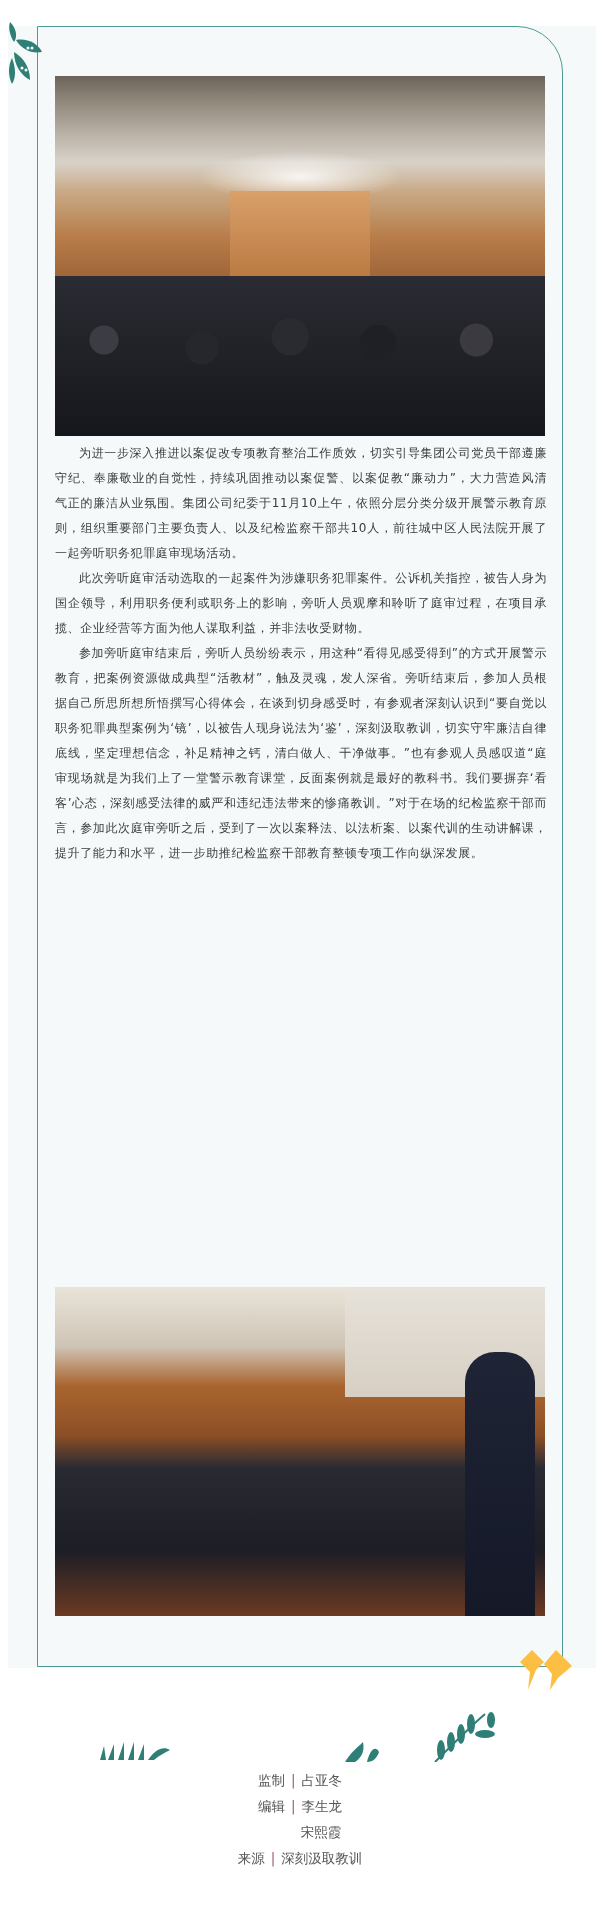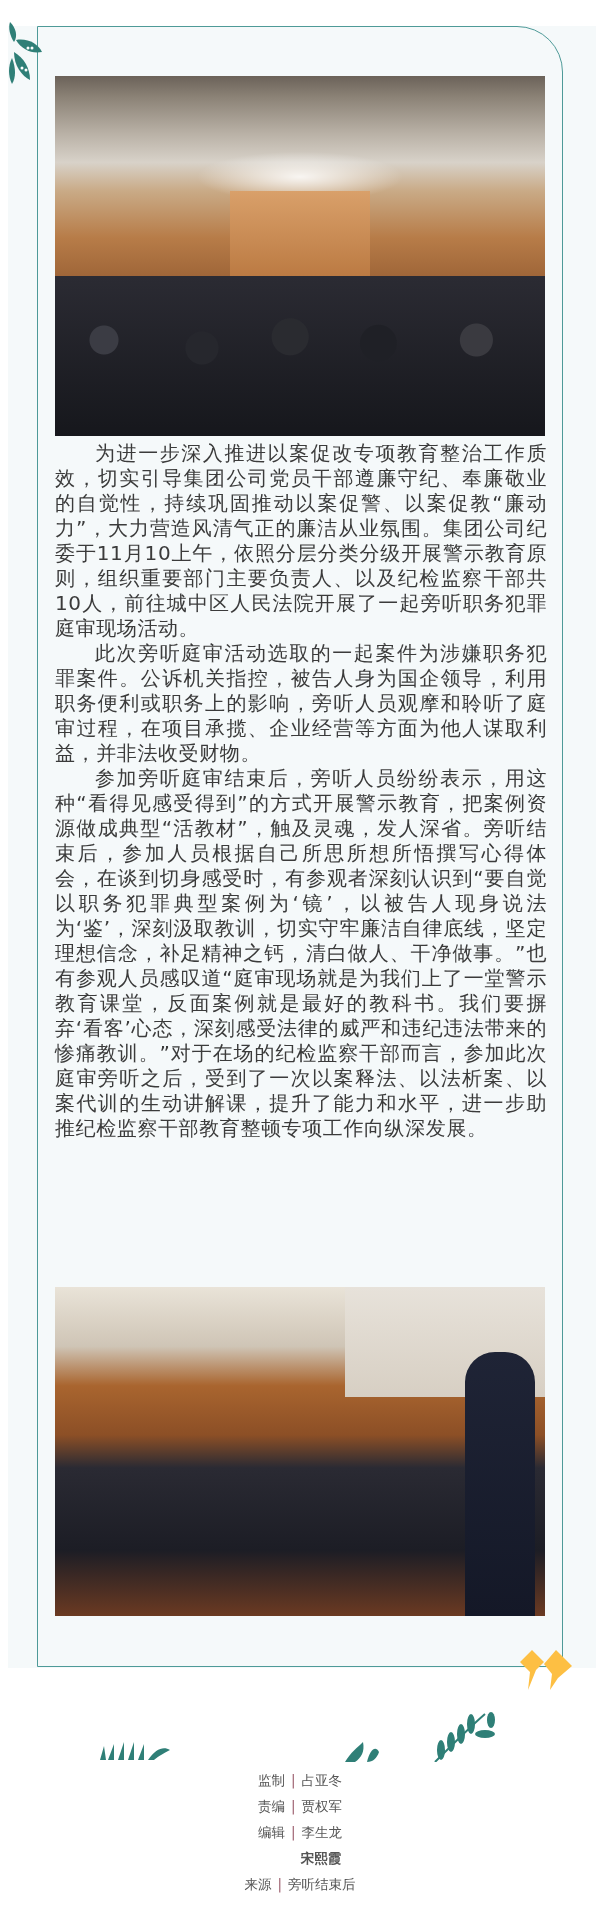--- a/index.html
+++ b/index.html
@@ -25,29 +25,29 @@
                 radial-gradient(circle at 66% 42%, #1f2026 0 18px, transparent 19px),
                 radial-gradient(circle at 86% 40%, #3a3a40 0 16px, transparent 17px),
                 linear-gradient(180deg,#2b2b33,#16171c); }
   .photo2 { top: 1287px; height: 329px;
     background: linear-gradient(180deg, #e9e3d8 0%, #cfc5b6 18%, #a9652f 30%, #8c4f26 45%, #2a2a33 55%, #1c1d25 80%, #6b3a22 100%); }
   .photo2 .wall { position:absolute; left:290px; top:0; width:200px; height:110px;
     background: linear-gradient(180deg,#e7e2da,#d7cfc3); }
   .photo2 .officer { position:absolute; right:10px; top:65px; width:70px; height:264px;
     background: linear-gradient(180deg,#1f2436,#141827); border-radius: 30px 30px 0 0; }
   .article { position: absolute; left: 55px; width: 492px; color: #3b3b3b;
-             font-size: 20px; line-height: 25px; text-align: justify; letter-spacing: 0.6px; }
+             font-size: 12px; line-height: 25px; text-align: justify; letter-spacing: 0.6px; }
   .article p { margin: 0; text-indent: 2em; }
   .quote-mark { position: absolute; left: 518px; top: 1648px; width: 56px; height: 44px; }
   .leaf-bl { position: absolute; left: 98px; top: 1740px; width: 82px; height: 20px; }
   .leaf-br { position: absolute; left: 345px; top: 1712px; width: 160px; height: 50px; }
   .credits { position: absolute; left: 0; width: 600px; top: 1767px; font-size: 13.5px; color: #555; }
   .credit-row { height: 26px; line-height: 26px; text-align: center; }
   .credit-row .sep { color: #9a5a6a; margin: 0 6px; }
-  .credit-extra { padding-left: 42px; font-weight: bold; }
+  .credit-extra { padding-left: 42px; }
 </style>
 </head>
 <body>
 
 <div class="panel-bg"></div>
 <div class="frame"></div>
 
 <svg class="leaf-tl" viewBox="0 0 40 70">
   <path d="M4 4 C10 10 12 18 8 24 C4 18 2 10 4 4Z" fill="#2f7f77"></path>
   <path d="M10 22 C22 20 32 26 36 34 C26 36 16 32 10 22Z" fill="#2f7f77"></path>
@@ -94,24 +94,21 @@
   <ellipse cx="126" cy="12" rx="4" ry="10" fill="#2f7f77"></ellipse>
   <ellipse cx="140" cy="22" rx="10" ry="4" fill="#2f7f77"></ellipse>
   <ellipse cx="146" cy="8" rx="4" ry="8" fill="#2f7f77"></ellipse>
 </svg>
 
 <div class="credits">
   <div class="credit-row">
     <span>监制</span><span class="sep">|</span><span>占亚冬</span>
   </div>
   <div class="credit-row">
-    <span>责编</span><span class="sep">|</span><span>贾权军</span>
-  </div>
-  <div class="credit-row">
     <span>编辑</span><span class="sep">|</span><span>李生龙</span>
   </div>
   <div class="credit-row credit-extra">
     <span>宋熙霞</span>
   </div>
   <div class="credit-row">
-    <span>来源</span><span class="sep">|</span><span>旁听结束后</span>
+    <span>来源</span><span class="sep">|</span><span>深刻汲取教训</span>
   </div>
 </div>
 
 </body></html>

